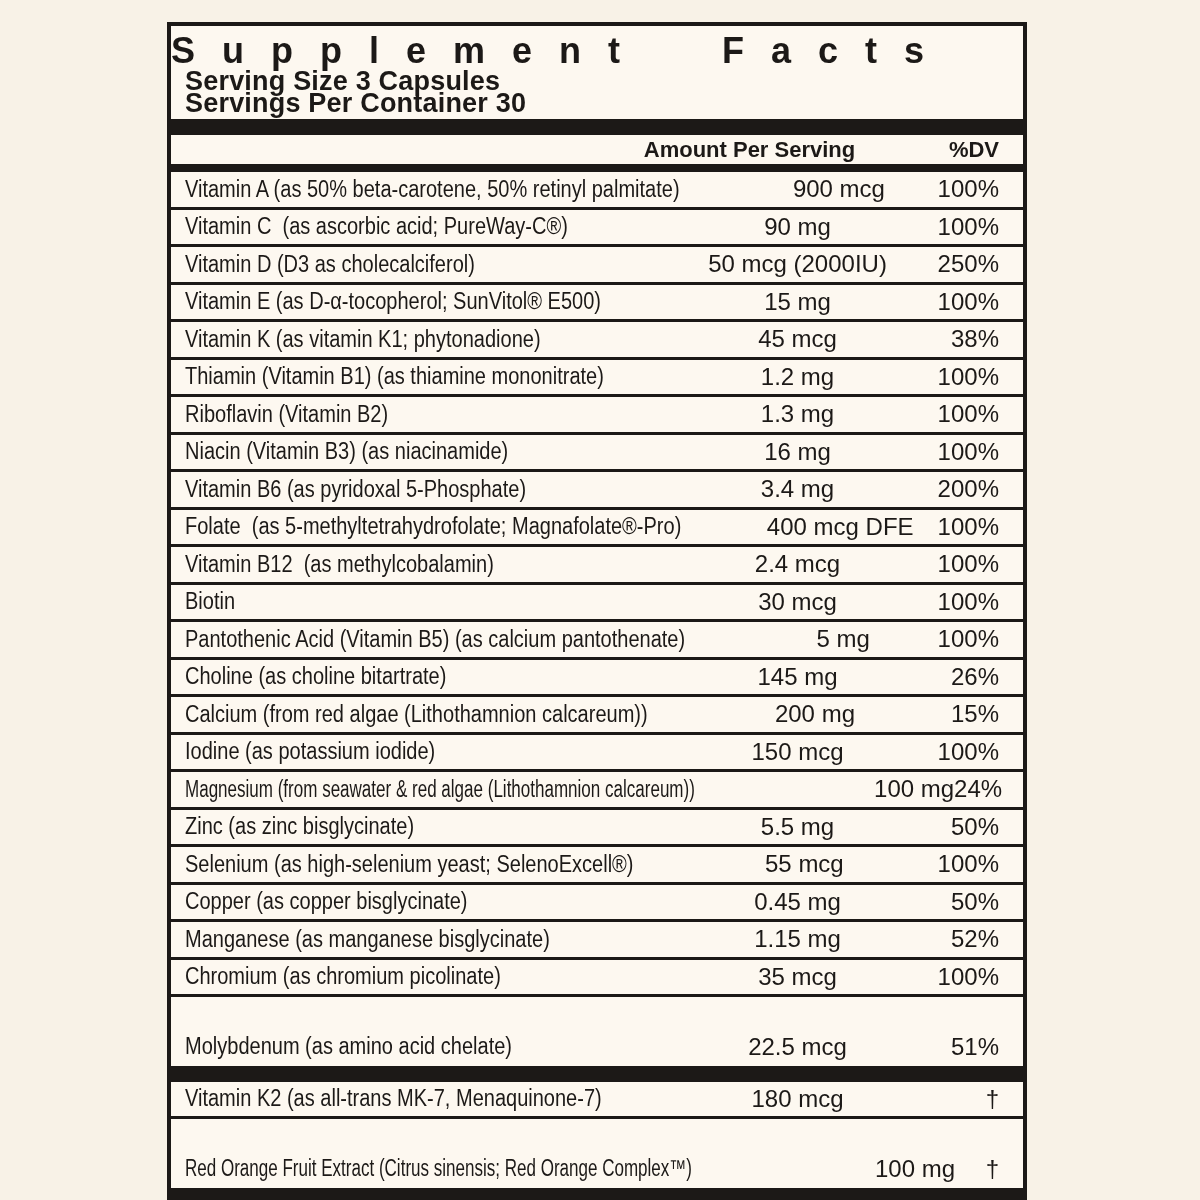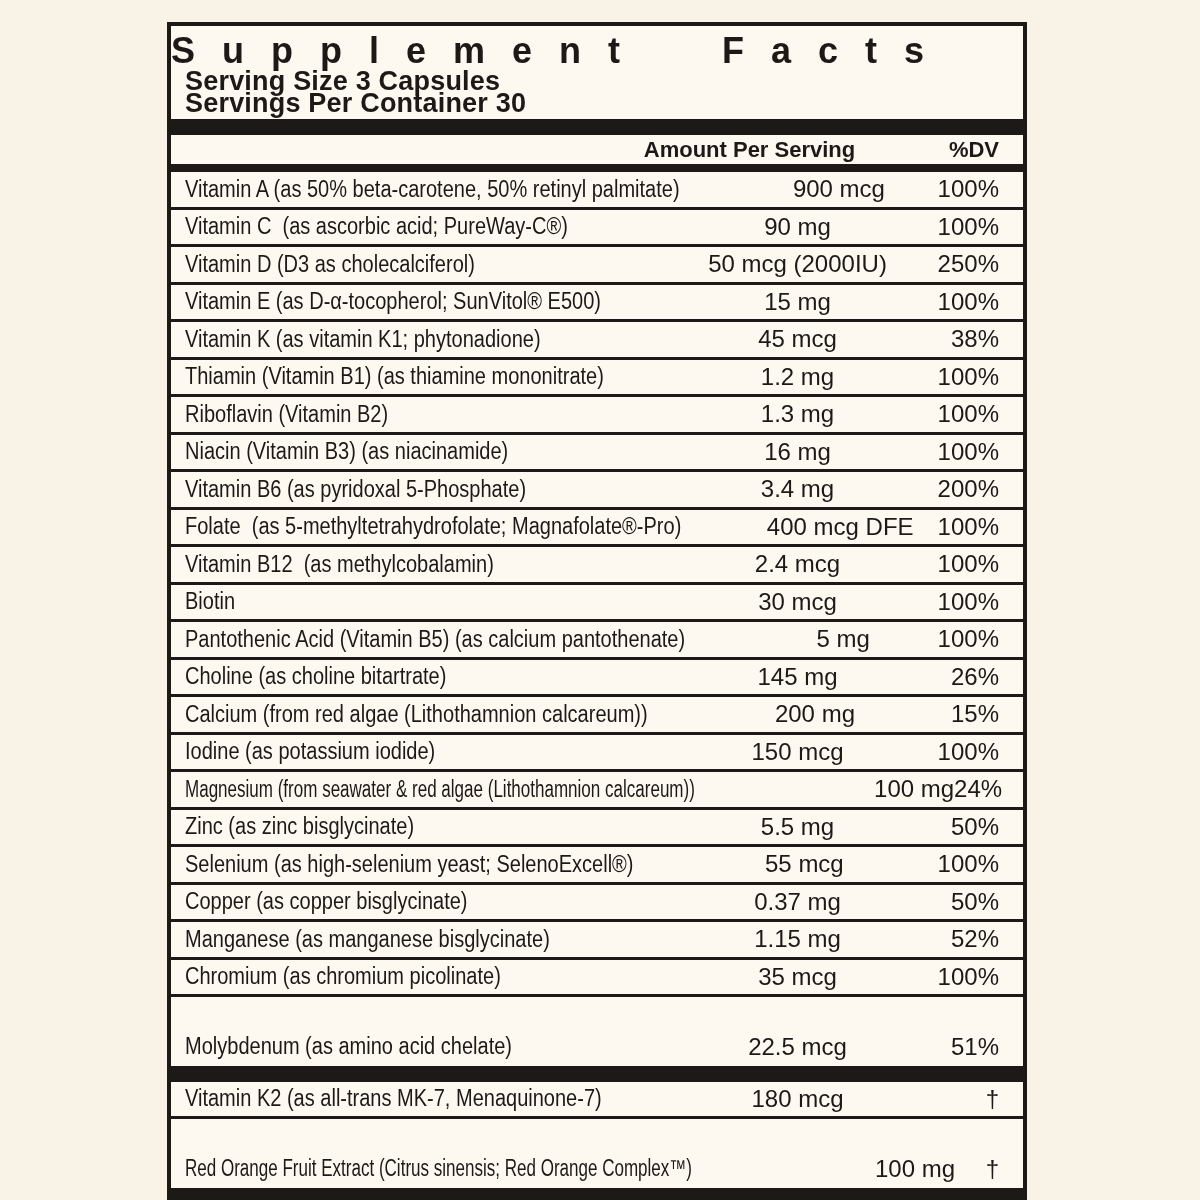--- a/index.html
+++ b/index.html
@@ -218,21 +218,21 @@
   </div>
 
   <div class="row">
     <div class="name-cell"><span class="name">Selenium (as high-selenium yeast; SelenoExcell®)</span></div>
     <div class="amount">55 mcg</div>
     <div class="dv">100%</div>
   </div>
 
   <div class="row">
     <div class="name-cell"><span class="name">Copper (as copper bisglycinate)</span></div>
-    <div class="amount">0.37 mg</div>
+    <div class="amount">0.45 mg</div>
     <div class="dv">50%</div>
   </div>
 
   <div class="row">
     <div class="name-cell"><span class="name">Manganese (as manganese bisglycinate)</span></div>
     <div class="amount">1.15 mg</div>
     <div class="dv">52%</div>
   </div>
 
   <div class="row">

